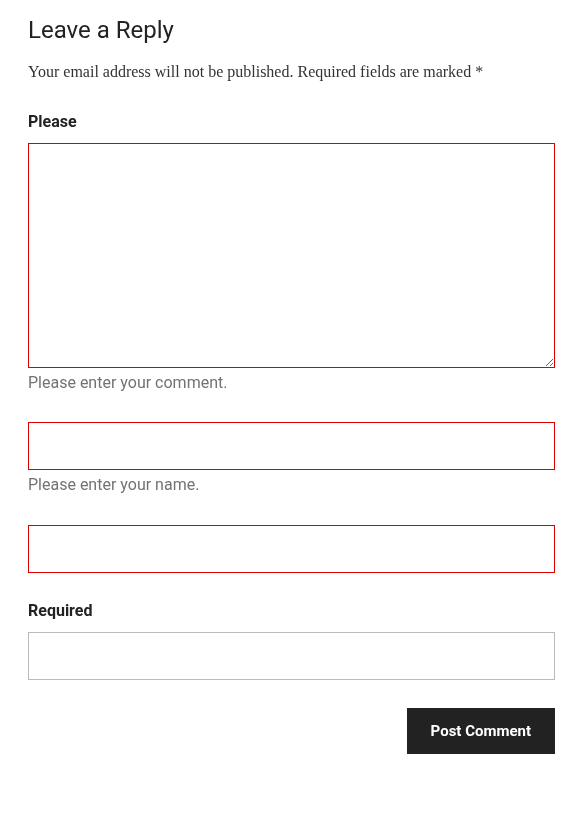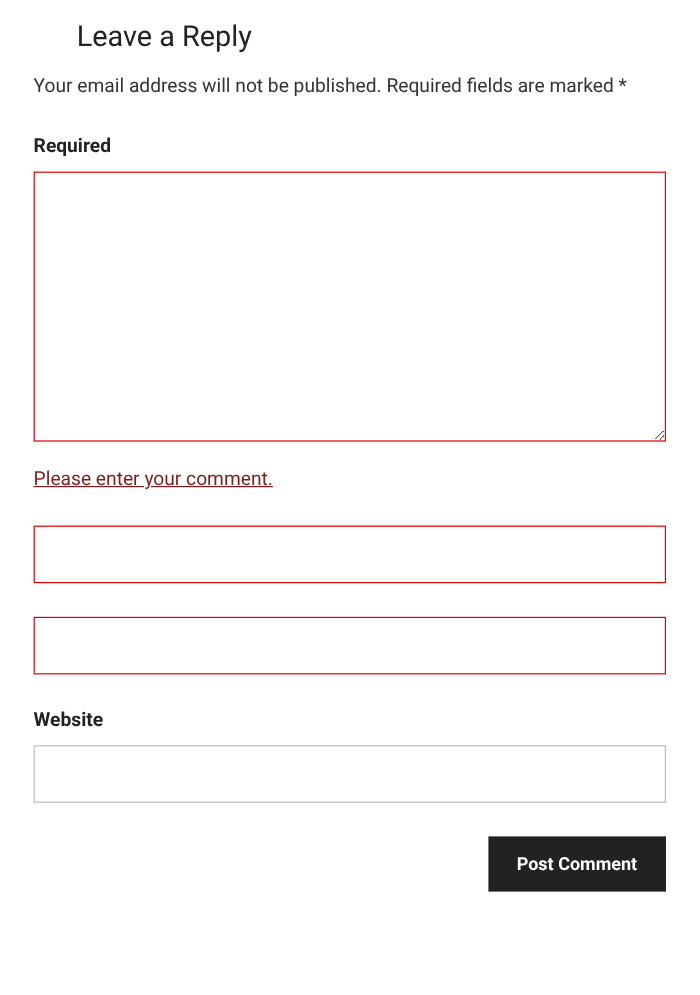--- a/index.html
+++ b/index.html
@@ -12,27 +12,27 @@
       background: #ffffff;
       padding: 16px 28px;
       width: 583px;
       color: #333333;
     }
     .form-title {
       font-size: 24px;
       font-weight: 400;
       color: #222222;
       margin-bottom: 16px;
-      margin-left: 36px;
     }
     .form-notice {
       font-size: 16px;
       color: #333333;
       margin-bottom: 28px;
       line-height: 1.5;
+      font-family: Liberation Serif, serif;
     }
     .form-group {
       margin-bottom: 28px;
     }
     .form-label {
       display: block;
       font-size: 16px;
       font-weight: 700;
       color: #222222;
       margin-bottom: 12px;
@@ -58,25 +58,24 @@
       background: #ffffff;
       padding: 0 12px;
       font-size: 15px;
       font-family: inherit;
       display: block;
     }
     .input-field.normal {
       border: 1px solid #bbbbbb;
     }
     .error-message {
-      color: #7f1d1d;
+      color: #737373;
       font-size: 16px;
-      margin-top: 20px;
+      margin-top: 4px;
       line-height: 1.4;
-      text-decoration: underline;
     }
     .submit-row {
       display: flex;
       justify-content: flex-end;
       margin-top: 20px;
     }
     .submit-button {
       background: #222222;
       color: #ffffff;
       border: none;
@@ -88,33 +87,34 @@
     }
   </style>
 </head>
 <body>
 
 <h2 class="form-title">Leave a Reply</h2>
 
 <p class="form-notice">Your email address will not be published. Required fields are marked *</p>
 
 <div class="form-group">
-  <label class="form-label">Required</label>
+  <label class="form-label">Please</label>
   <textarea class="textarea-field" style=""></textarea>
   <div class="error-message">Please enter your comment.</div>
+</div>
+
+<div class="form-group">
+  <input type="text" class="input-field" style="">
+  <div class="error-message">Please enter your name.</div>
 </div>
 
 <div class="form-group">
   <input type="text" class="input-field" style="">
 </div>
 
 <div class="form-group">
-  <input type="text" class="input-field" style="">
-</div>
-
-<div class="form-group">
-  <label class="form-label">Website</label>
+  <label class="form-label">Required</label>
   <input type="text" class="input-field normal" style="">
 </div>
 
 <div class="submit-row">
   <button class="submit-button">Post Comment</button>
 </div>
 
 </body></html>

